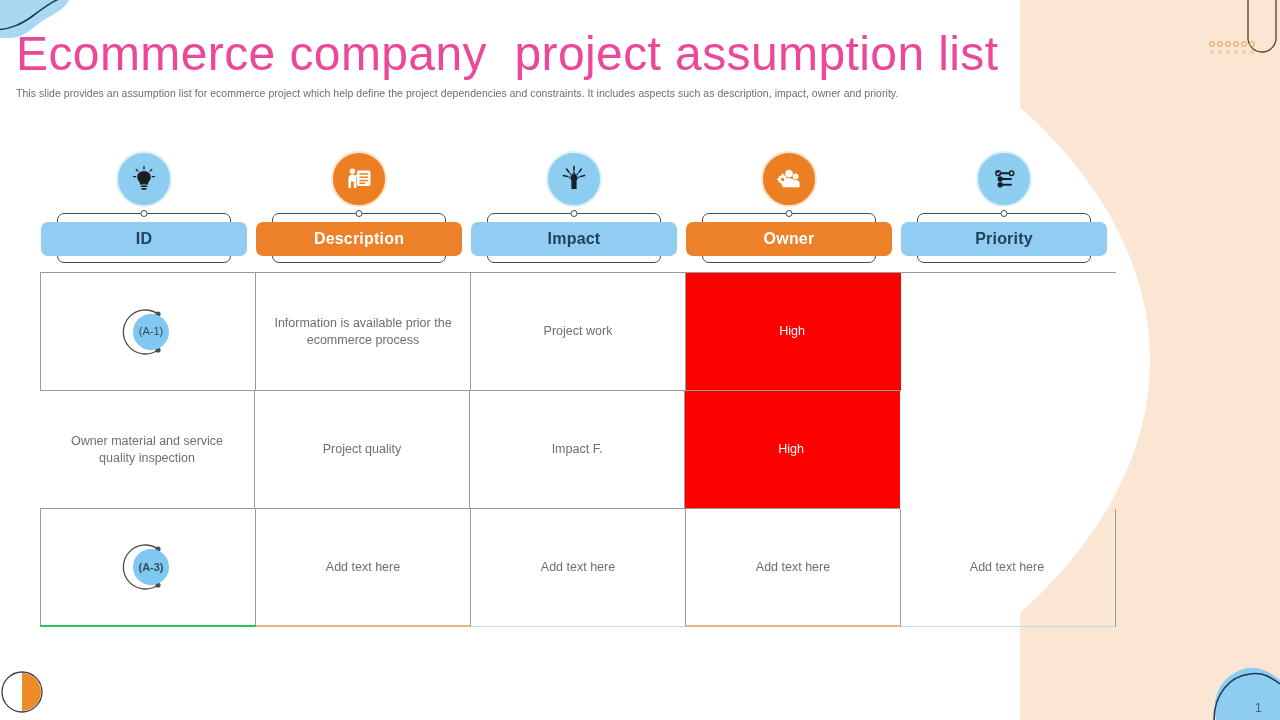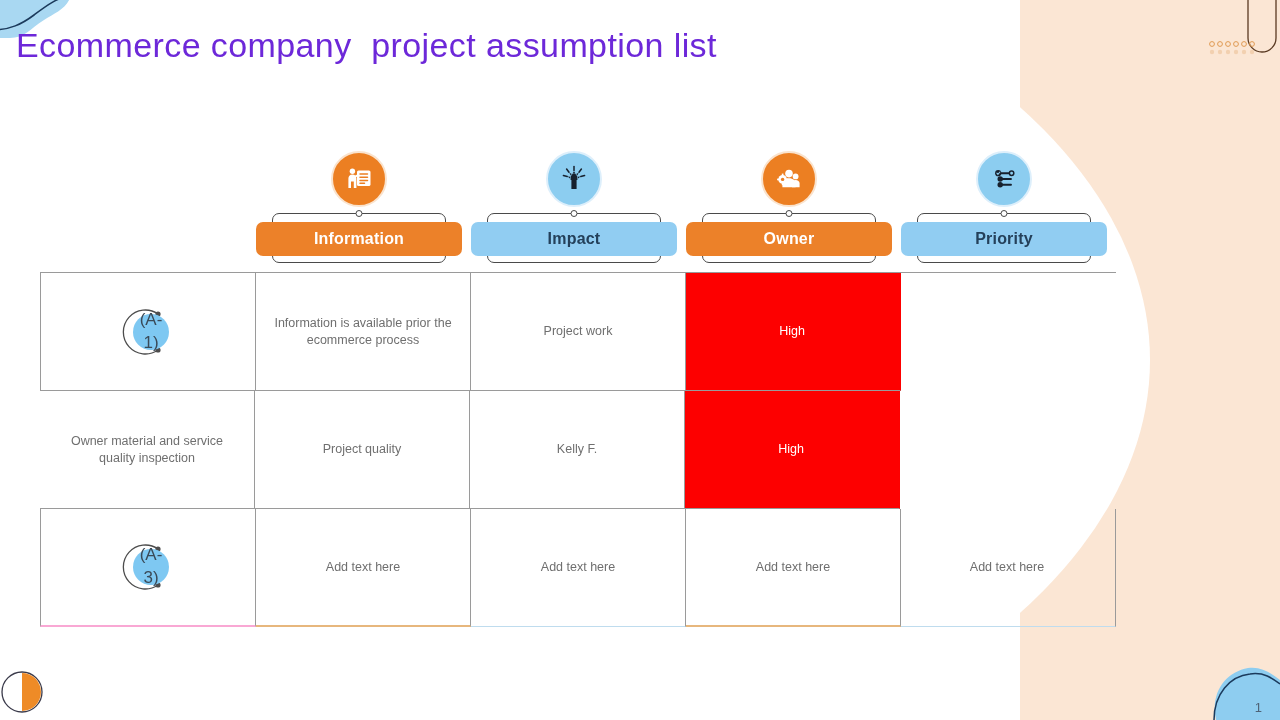--- a/index.html
+++ b/index.html
@@ -43,23 +43,23 @@
     background: #ffffff;
     z-index: 1;
   }
   .deco-layer { position: absolute; inset: 0; z-index: 2; pointer-events: none; }
 
   
   .slide-title {
     position: absolute;
     left: 16px;
     top: 26px;
-    font-size: 34px;
+    font-size: 48px;
     font-weight: 400;
-    color: #6d28d9;
+    color: #ec4899;
     letter-spacing: 0.4px;
     white-space: pre;
     z-index: 6;
   }
   .slide-subtitle {
     position: absolute;
     left: 16px;
     top: 87px;
     font-size: 10.5px;
     color: #6d6d6d;
@@ -165,21 +165,21 @@
     font-size: 12.5px;
     color: #6f6f6f;
     line-height: 1.35;
     padding: 6px 14px;
     border-bottom: 1px solid #9a9a9a;
     border-right: 1px solid #9a9a9a;
   }
   .tcell.first { border-left: 1px solid #9a9a9a; }
   .trow:last-child .tcell { border-bottom: 1px solid #bfdcee; }
   .trow:last-child .tcell.accent-orange { border-bottom: 2px solid #e7b77d; }
-  .trow:last-child .tcell.first { border-bottom: 2px solid #f9a8d4; }
+  .trow:last-child .tcell.first { border-bottom: 2px solid #22c55e; font-weight: bold; }
   .c-id { width: 216px; }
   .c-desc { width: 215px; }
   .c-impact { width: 215px; }
   .c-owner { width: 215px; }
   .c-priority { width: 215px; border-right: 1px solid #9a9a9a; padding-left: 12px; }
   .cell-red {
     background: #fd0000;
     color: #ffffff;
     font-size: 12.5px;
     border-right-color: #fd0000;
@@ -195,21 +195,21 @@
     position: absolute;
     left: 13px;
     top: 10px;
     width: 36px;
     height: 36px;
     border-radius: 50%;
     background: #7ec8f2;
     display: flex;
     align-items: center;
     justify-content: center;
-    font-size: 17px;
+    font-size: 11px;
     color: #3a4a58;
   }
 
   
   .footer-note {
     position: absolute;
     left: 0;
     right: 0;
     top: 703px;
     text-align: center;
@@ -263,42 +263,62 @@
     <g>
       <circle cx="22" cy="692" r="20" fill="none" stroke="#3a3a4a" stroke-width="1.3"></circle>
       <path d="M 22 673 A 19 19 0 0 1 22 711 Z" fill="#ee8b27"></path>
     </g>
 
     <path d="M 1216 720 C 1210 692, 1226 672, 1248 668 C 1262 666, 1272 674, 1280 680 L 1280 720 Z" fill="#8ecdf0"></path>
     <path d="M 1214 720 C 1214 694, 1230 676, 1250 674 C 1264 672, 1272 678, 1280 684" fill="none" stroke="#1b3a5c" stroke-width="1.5"></path>
   </svg>
 
   <div class="slide-title">Ecommerce company  project assumption list</div>
+  <div class="slide-subtitle">This slide provides an assumption list for ecommerce project which help define the project dependencies and constraints. It includes aspects such as description, impact, owner and priority.</div>
 
   <div class="col-headers">
 
+    <div class="col-head" style="left:0px;">
+      <div class="head-icon blue">
+        <svg width="30" height="30" viewBox="0 0 30 30">
+          <path d="M15 7 C11 7 8.2 9.8 8.2 13.2 C8.2 15.6 9.8 17.1 10.8 18.4 L10.8 20.4 L19.2 20.4 L19.2 18.4 C20.2 17.1 21.8 15.6 21.8 13.2 C21.8 9.8 19 7 15 7 Z" fill="#1d1d1d"></path>
+          <rect x="11.6" y="21.4" width="6.8" height="1.7" rx="0.8" fill="#1d1d1d"></rect>
+          <rect x="12.4" y="24" width="5.2" height="1.7" rx="0.8" fill="#1d1d1d"></rect>
+          <g stroke="#1d1d1d" stroke-width="1.3" stroke-linecap="round">
+            <line x1="15" y1="2.6" x2="15" y2="5"></line>
+            <line x1="7.2" y1="5.4" x2="8.8" y2="7.1"></line>
+            <line x1="22.8" y1="5.4" x2="21.2" y2="7.1"></line>
+            <line x1="4.6" y1="12.6" x2="6.6" y2="12.6"></line>
+            <line x1="25.4" y1="12.6" x2="23.4" y2="12.6"></line>
+          </g>
+        </svg>
+      </div>
+      <div class="head-outline"></div>
+      <div class="head-knob"></div>
+      <div class="head-pill blue">ID</div>
+    </div>
 
     <div class="col-head" style="left:215px;">
       <div class="head-icon orange">
         <svg width="30" height="30" viewBox="0 0 30 30">
           <rect x="13" y="6.5" width="13.5" height="15.5" rx="1.6" fill="#ffffff"></rect>
           <g stroke="#ec7f22" stroke-width="1.5" stroke-linecap="round">
             <line x1="16" y1="10" x2="23.5" y2="10"></line>
             <line x1="16" y1="13.2" x2="23.5" y2="13.2"></line>
             <line x1="16" y1="16.4" x2="23.5" y2="16.4"></line>
             <line x1="16" y1="19.2" x2="20.5" y2="19.2"></line>
           </g>
           <circle cx="8.4" cy="7.2" r="2.7" fill="#ffffff"></circle>
           <path d="M8.4 10.6 C5.7 10.6 4.4 12.3 4.4 14.6 L4.4 24 L7 24 L7 17.5 L9.8 17.5 L9.8 24 L12.4 24 L12.4 14.6 C12.4 12.3 11.1 10.6 8.4 10.6 Z" fill="#ffffff"></path>
           <line x1="11" y1="12.6" x2="14.2" y2="11.2" stroke="#ffffff" stroke-width="2" stroke-linecap="round"></line>
         </svg>
       </div>
       <div class="head-outline"></div>
       <div class="head-knob"></div>
-      <div class="head-pill orange">Information</div>
+      <div class="head-pill orange">Description</div>
     </div>
 
     <div class="col-head" style="left:430px;">
       <div class="head-icon blue">
         <svg width="30" height="30" viewBox="0 0 30 30">
           <path d="M12.4 12.6 C12.4 10.8 13.6 9.6 15 9.6 C16.4 9.6 17.6 10.8 17.6 12.6 L17.6 25 L12.4 25 Z" fill="#17212e"></path>
           <path d="M11.6 13.4 C11.6 11.9 12.4 11.2 13.2 11.2 L16.8 11.2 C17.6 11.2 18.4 11.9 18.4 13.4 L18.4 16 L11.6 16 Z" fill="#17212e"></path>
           <g stroke="#17212e" stroke-width="1.5" stroke-linecap="round">
             <line x1="15" y1="2.4" x2="15" y2="6.4"></line>
             <line x1="7.6" y1="5" x2="10" y2="8.2"></line>
@@ -379,21 +399,21 @@
         </div>
       </div>
       <div class="tcell c-desc accent-orange">Information  is available  prior the ecommerce  process</div>
       <div class="tcell c-impact">Project work</div>
       <div class="tcell c-priority cell-red">High</div>
     </div>
 
     <div class="trow">
       <div class="tcell c-desc accent-orange">Owner material and service quality inspection</div>
       <div class="tcell c-impact">Project quality</div>
-      <div class="tcell c-owner accent-orange">Kelly F.</div>
+      <div class="tcell c-owner accent-orange">Impact F.</div>
       <div class="tcell c-priority cell-red">High</div>
     </div>
 
     <div class="trow">
       <div class="tcell first c-id">
         <div class="id-badge">
           <svg width="56" height="56" viewBox="0 0 56 56">
             <path d="M38 10 A 22 22 0 1 0 38 46" fill="none" stroke="#4d4d4d" stroke-width="1.3"></path>
             <circle cx="38" cy="10" r="2.6" fill="#4d4d4d"></circle>
             <circle cx="38" cy="46" r="2.6" fill="#4d4d4d"></circle>

